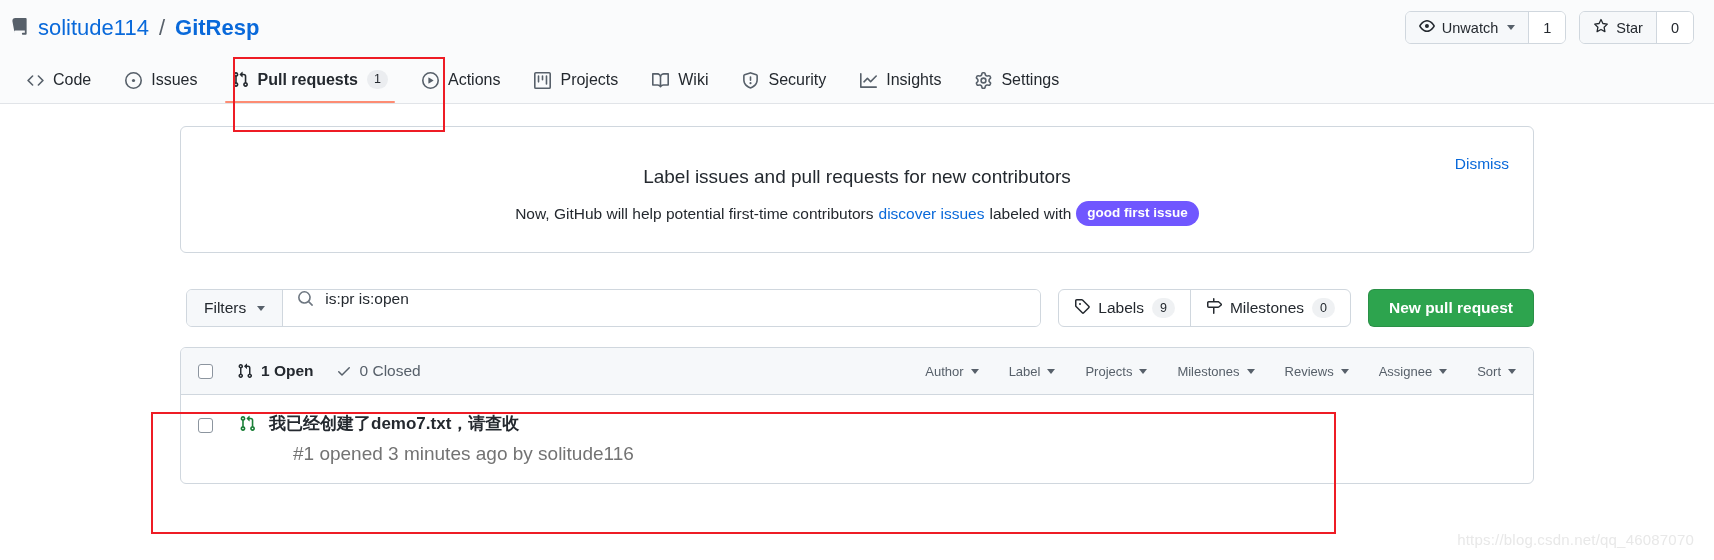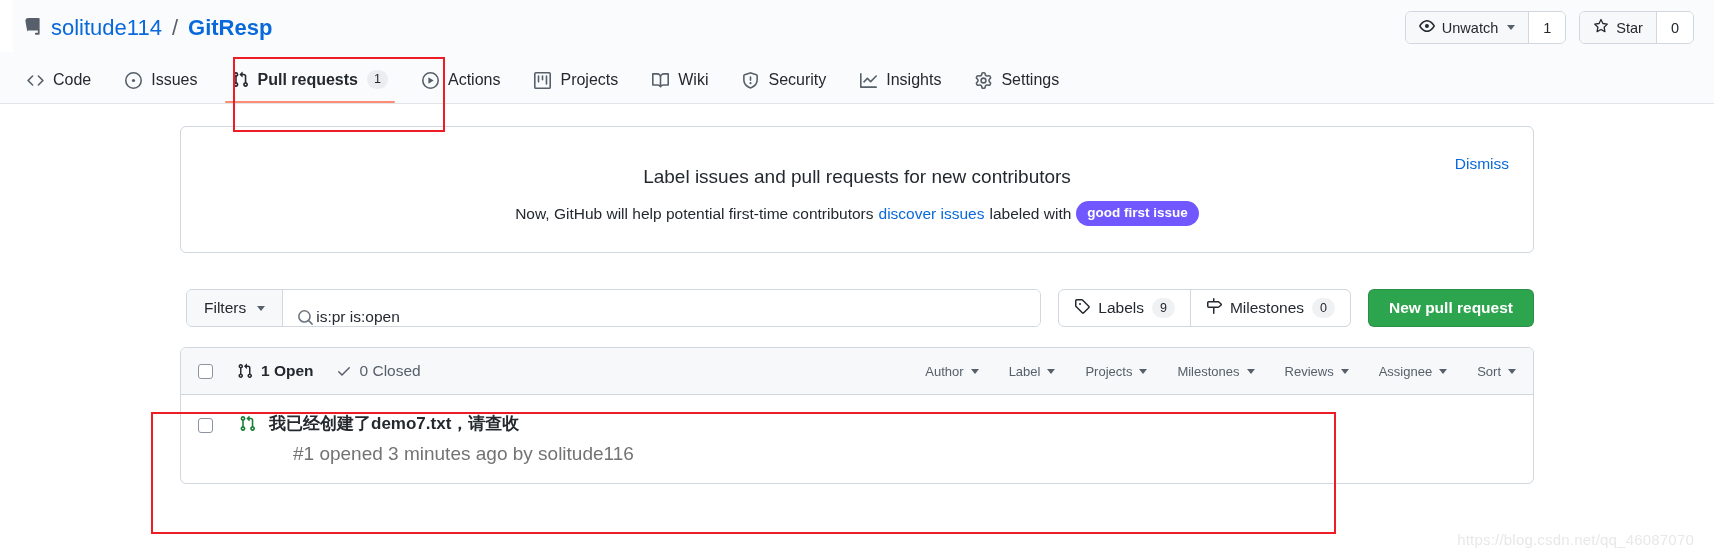--- a/index.html
+++ b/index.html
@@ -14,21 +14,20 @@
     font-size: 16px;
   }
 
   
   .repo-header {
     height: 52px;
     padding: 3px 20px 0 10px;
     display: flex;
     align-items: center;
     background: #fafbfc;
-    margin-left: 13px;
   }
   .repo-title {
     display: flex;
     align-items: center;
     gap: 9px;
     font-size: 22px;
     line-height: 1;
   }
   .repo-icon { color: #57606a; display: flex; align-items: center; }
   .repo-owner { color: #0969da; font-weight: 400; text-decoration: none; }
@@ -198,22 +197,22 @@
     gap: 9px;
     padding: 0 17px;
     background: #f6f8fa;
     border-right: 1px solid #d0d7de;
     font-size: 15.5px;
     color: #24292f;
     white-space: nowrap;
   }
   .search-input-area {
     display: flex;
-    align-items: flex-end;
-    gap: 2px;
+    align-items: flex-start;
+    gap: 11px;
     padding: 0 14px;
     flex: 1;
     background: #fff;
   }
   .search-icon { color: #6e7781; display: flex; align-items: center; }
   .search-text {
     font-size: 15.5px;
     color: #24292f;
     border: none;
     outline: none;

